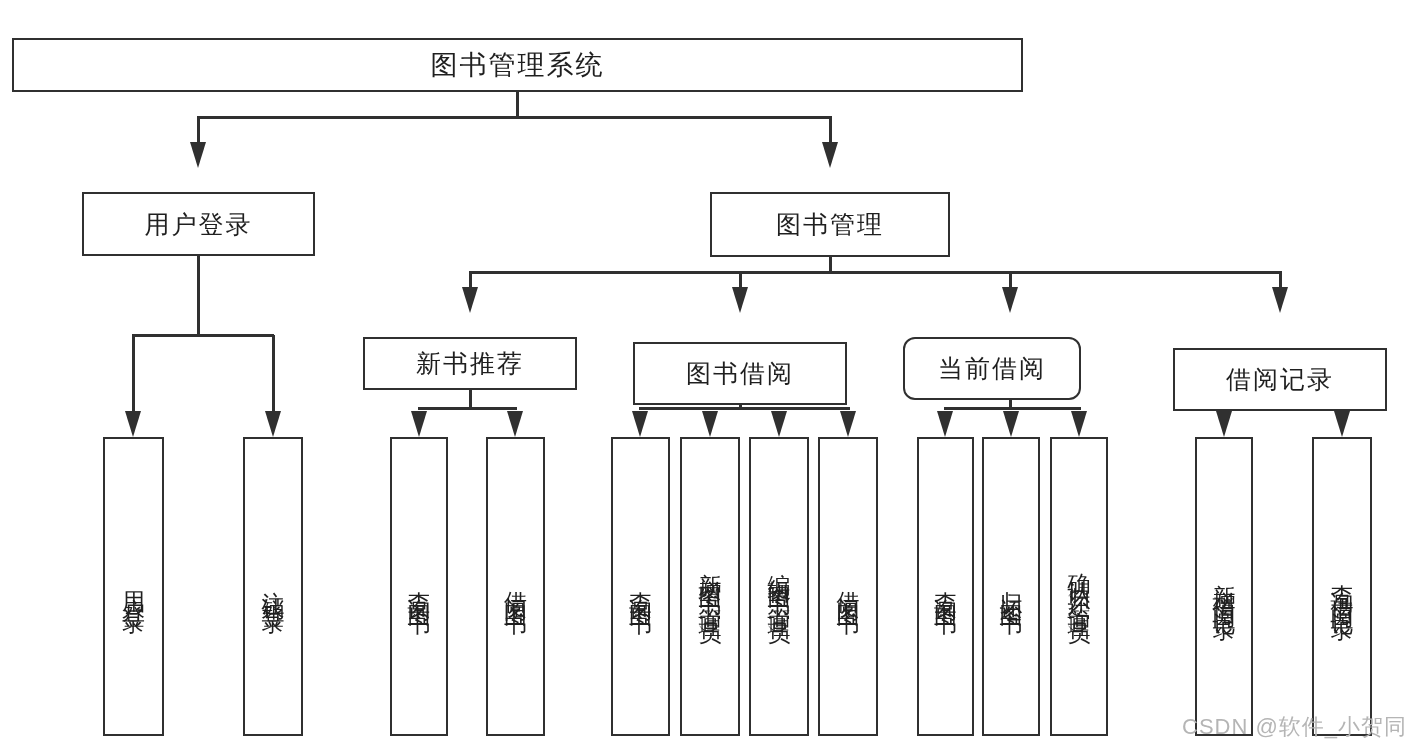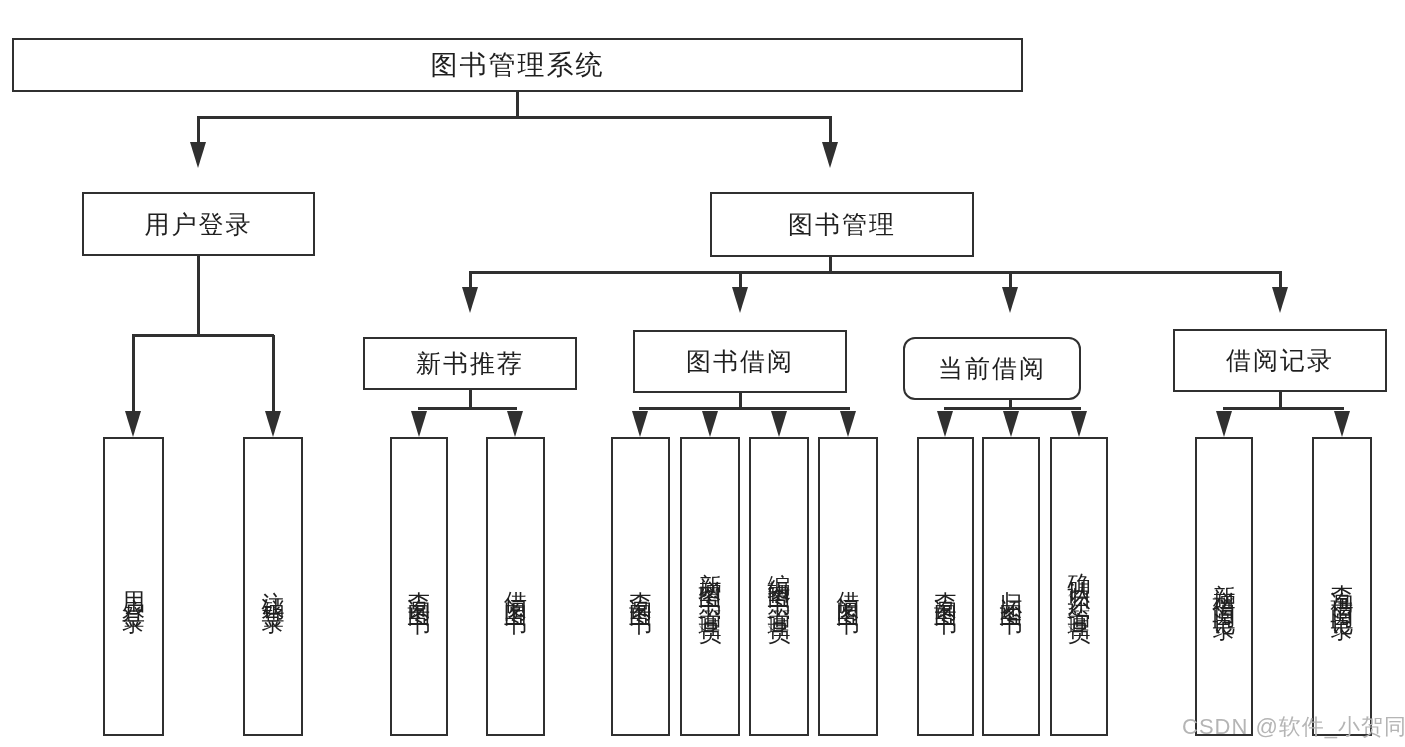--- a/index.html
+++ b/index.html
@@ -78,33 +78,33 @@
       <div class="arrow" style="left: 1216px; top: 411px;"></div>
       <div class="arrow" style="left: 1334px; top: 411px;"></div>
     </div>
   <div id="nodes-layer">
       <div class="node h" style="left: 12px; top: 14px; width: 1011px; height: 54px; font-size: 27px;">
         <span>图书管理系统</span>
       </div>
       <div class="node h" style="left: 82px; top: 168px; width: 233px; height: 64px; font-size: 25px;">
         <span>用户登录</span>
       </div>
-      <div class="node h" style="left: 710px; top: 168px; width: 264px; height: 65px; font-size: 25px; font-family: Liberation Mono, monospace;">
+      <div class="node h" style="left: 710px; top: 168px; width: 240px; height: 65px; font-size: 25px; font-family: Liberation Mono, monospace;">
         <span>图书管理</span>
       </div>
       <div class="node h" style="left: 363px; top: 313px; width: 214px; height: 53px; font-size: 25px;">
         <span>新书推荐</span>
       </div>
-      <div class="node h" style="left: 633px; top: 306px; width: 214px; height: 63px; font-size: 25px;">
+      <div class="node h" style="left: 633px; top: 318px; width: 214px; height: 63px; font-size: 25px;">
         <span>图书借阅</span>
       </div>
       <div class="node h" style="left: 903px; top: 313px; width: 178px; height: 63px; font-size: 25px; border-radius: 12px;">
         <span>当前借阅</span>
       </div>
-      <div class="node h" style="left: 1173px; top: 305px; width: 214px; height: 63px; font-size: 25px; font-family: Liberation Mono, monospace;">
+      <div class="node h" style="left: 1173px; top: 324px; width: 214px; height: 63px; font-size: 25px; font-family: Liberation Mono, monospace;">
         <span>借阅记录</span>
       </div>
       <div class="node v" style="left: 103px; top: 437px; width: 61px; height: 299px; font-size: 23px;">
         <span>用户登录</span>
       </div>
       <div class="node v" style="left: 243px; top: 437px; width: 60px; height: 299px; font-size: 23px;">
         <span>注销登录</span>
       </div>
       <div class="node v" style="left: 390px; top: 437px; width: 58px; height: 299px; font-size: 23px;">
         <span>查询图书</span>

